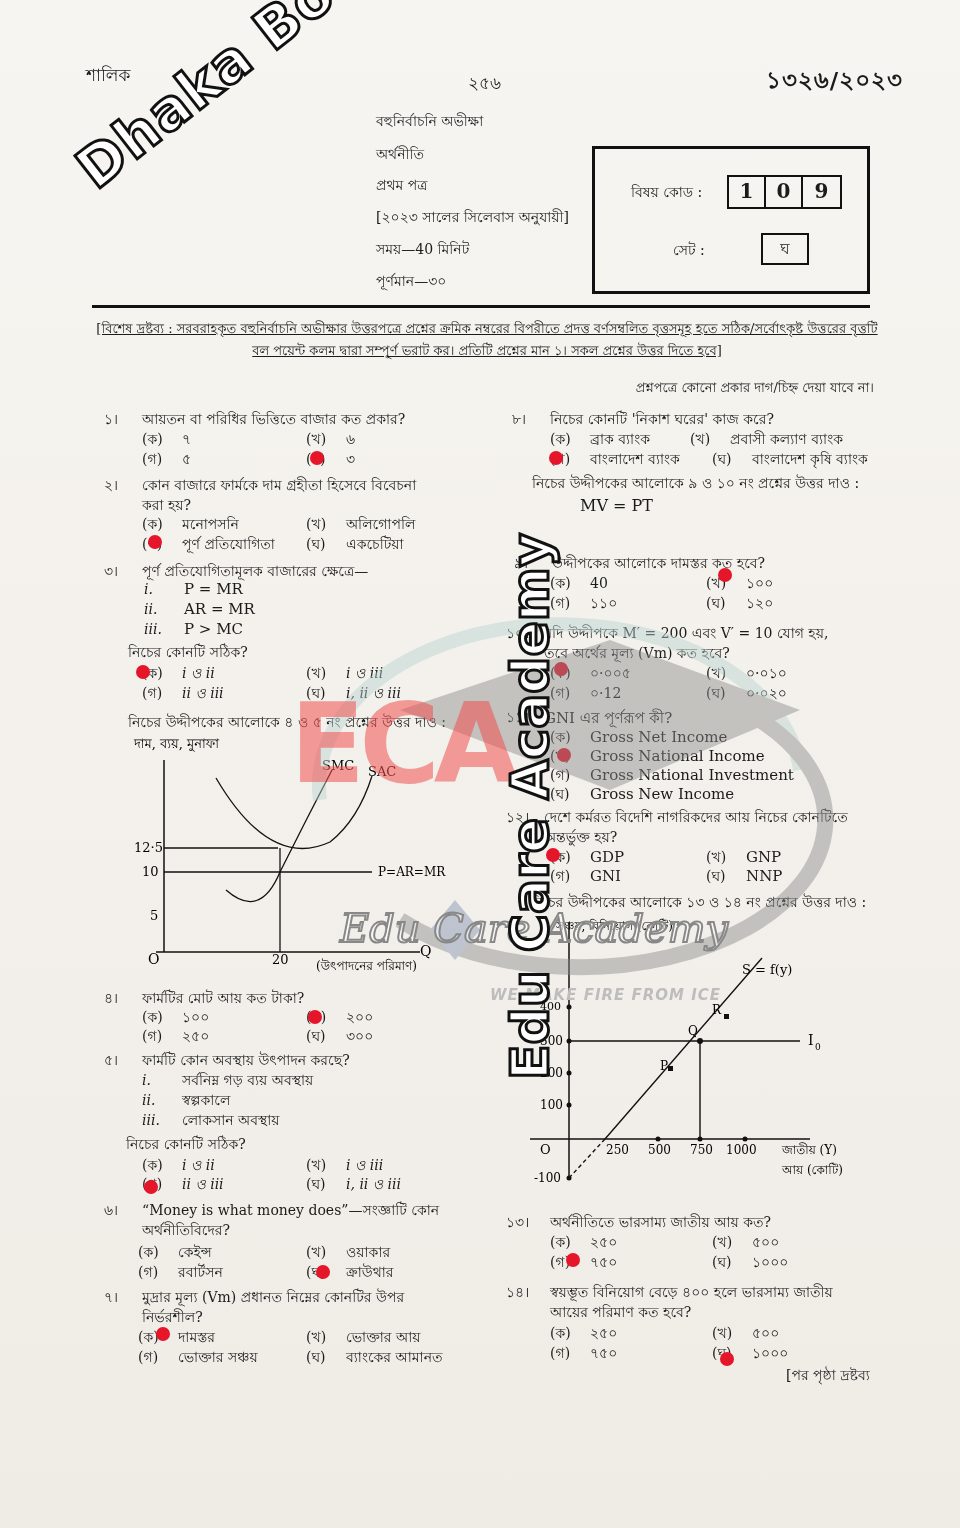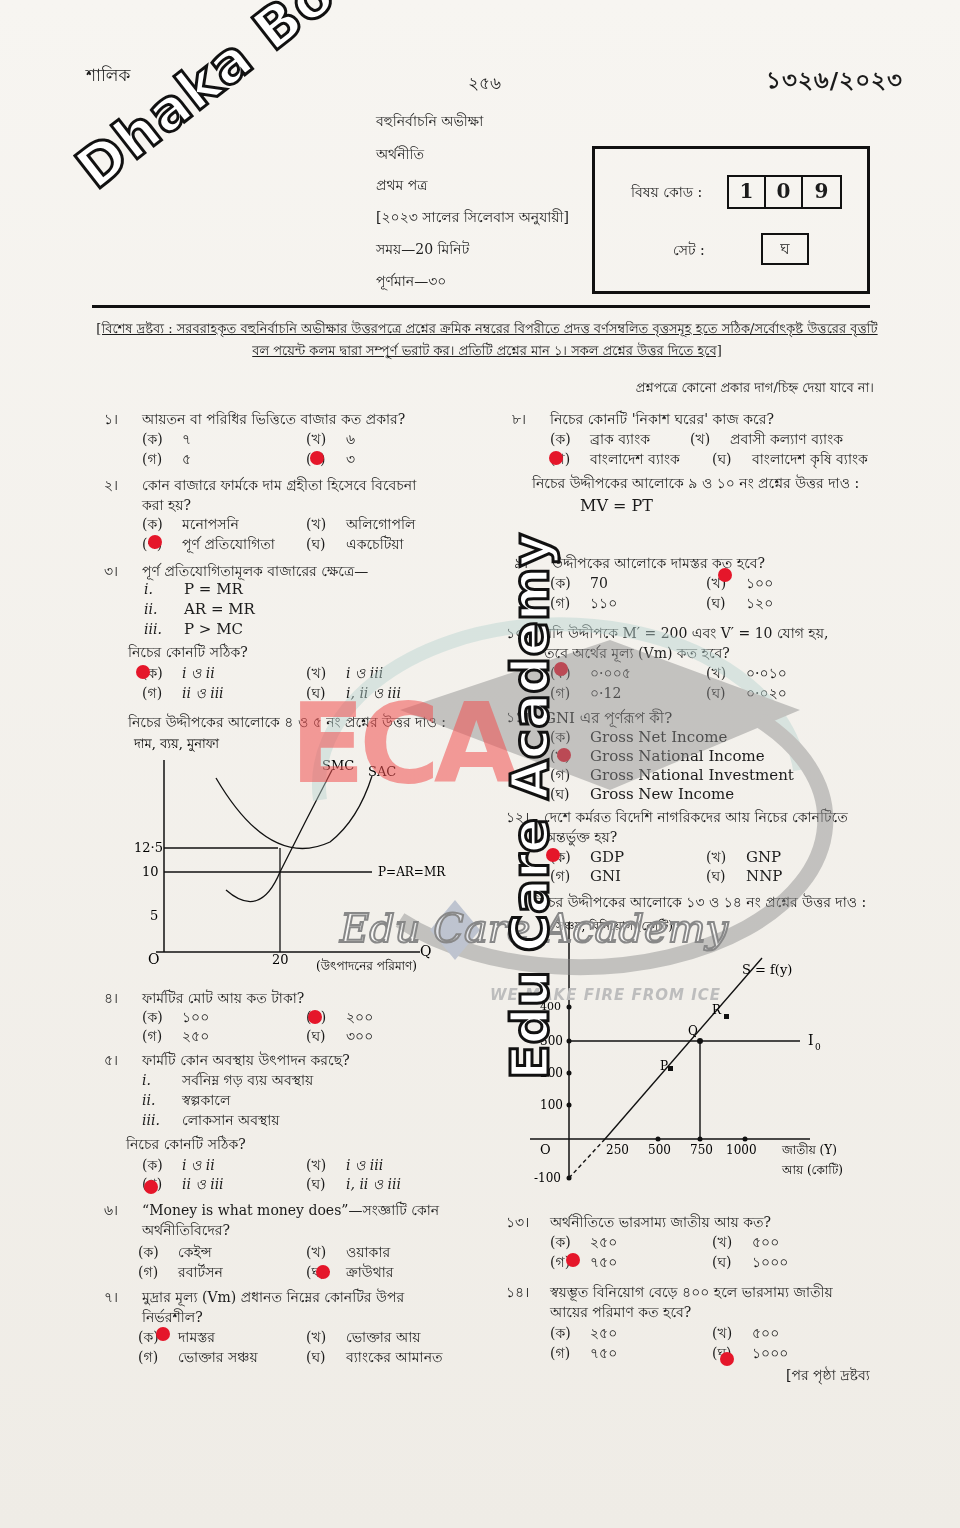--- a/index.html
+++ b/index.html
@@ -45,21 +45,21 @@
 <div class="page">
 
   <div class="abs t hdr-left">শালিক</div>
   <div class="abs t hdr-page">২৫৬</div>
   <div class="abs t hdr-code">১৩২৬/২০২৩</div>
 
   <div class="abs t meta-line" style="top:112px">বহুনির্বাচনি অভীক্ষা</div>
   <div class="abs t meta-line" style="top:145px">অর্থনীতি</div>
   <div class="abs t meta-line" style="top:176px">প্রথম পত্র</div>
   <div class="abs t meta-line" style="top:208px">[২০২৩ সালের সিলেবাস অনুযায়ী]</div>
-  <div class="abs t meta-line" style="top:240px">সময়—20 মিনিট</div>
+  <div class="abs t meta-line" style="top:240px">সময়—40 মিনিট</div>
   <div class="abs t meta-line" style="top:272px">পূর্ণমান—৩০</div>
 
   <div class="abs codebox">
     <div class="lbl" style="left:36px;top:32px">বিষয় কোড :</div>
     <div class="digits">
       <span>1</span>
       <span>0</span>
       <span>9</span>
     </div>
     <div class="lbl" style="left:78px;top:90px">সেট :</div>
@@ -184,21 +184,21 @@
   <div class="opt" style="left:712px;top:448px"><span class="ol">(ঘ)</span><span>বাংলাদেশ কৃষি ব্যাংক</span></div>
   <div class="mark" style="left:549px;top:451px"></div>
 
   <div class="opt" style="left:532px;top:472px">নিচের উদ্দীপকের আলোকে ৯ ও ১০ নং প্রশ্নের উত্তর দাও :</div>
   <div class="opt en" style="left:580px;top:496px;font-size:16px">MV = PT</div>
 
   <div class="q" style="left:514px;top:552px;width:400px;height:20px">
     <span class="qn">৯।</span>
     <span class="qt">উদ্দীপকের আলোকে দামস্তর কত হবে?</span>
   </div>
-  <div class="opt" style="left:550px;top:572px"><span class="ol">(ক)</span><span>70</span></div>
+  <div class="opt" style="left:550px;top:572px"><span class="ol">(ক)</span><span>40</span></div>
   <div class="opt" style="left:706px;top:572px"><span class="ol">(খ)</span><span>১০০</span></div>
   <div class="opt" style="left:550px;top:592px"><span class="ol">(গ)</span><span>১১০</span></div>
   <div class="opt" style="left:706px;top:592px"><span class="ol">(ঘ)</span><span>১২০</span></div>
   <div class="mark" style="left:718px;top:568px"></div>
 
   <div class="q" style="left:506px;top:622px;width:400px;height:40px">
     <span class="qn">১০।</span>
     <span class="qt">যদি উদ্দীপকে M′ = 200 এবং V′ = 10 যোগ হয়,</span>
     <span class="qt" style="top:20px">তবে অর্থের মূল্য (Vm) কত হবে?</span>
   </div>

